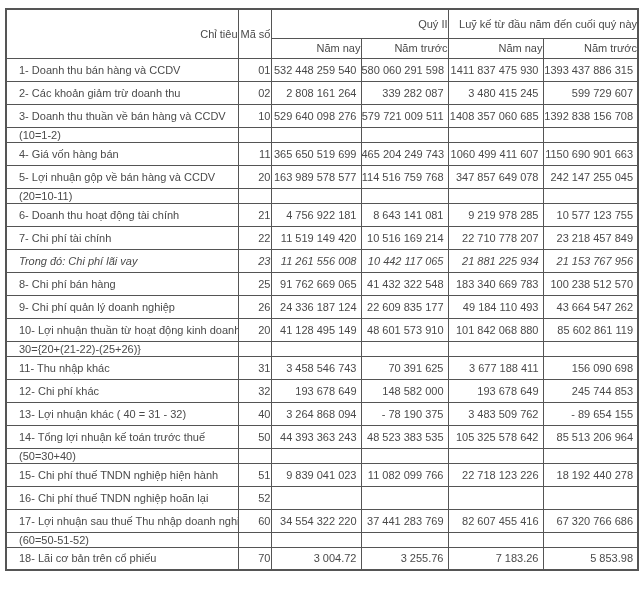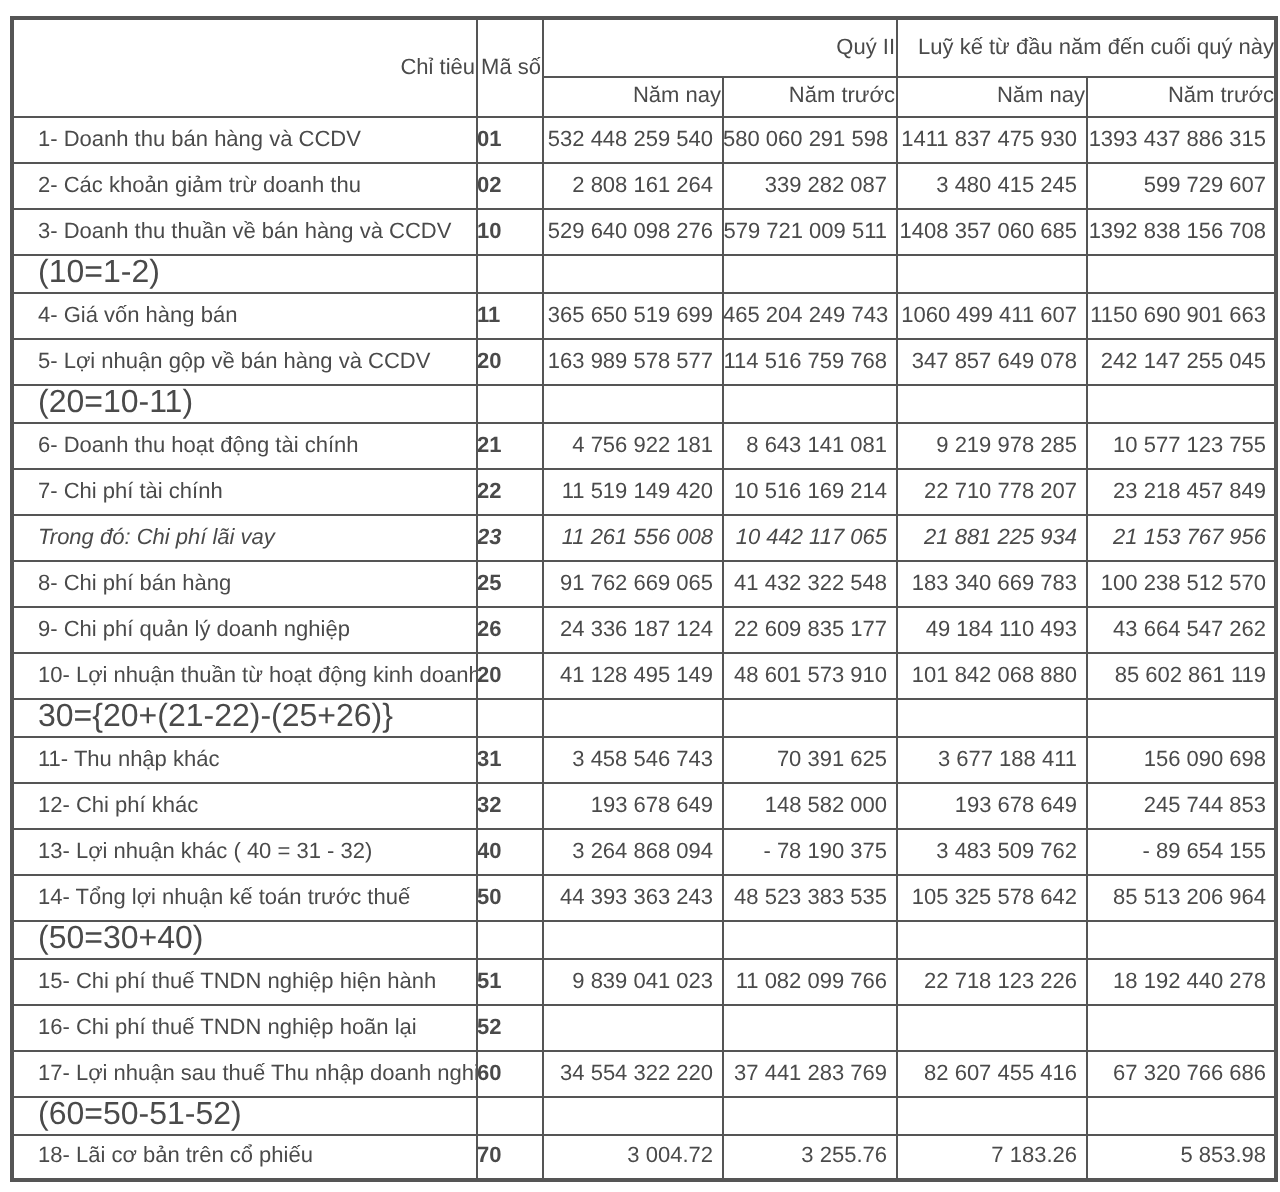--- a/index.html
+++ b/index.html
@@ -33,23 +33,23 @@
     overflow: hidden;
     white-space: nowrap;
     padding: 0;
     color: var(--text);
   }
   thead th { text-align: right; vertical-align: middle; }
   tr.hrow1 th { height: 29px; }
   tr.hrow2 th { height: 20px; margin-left: 12px; }
   tbody td { height: 23px; vertical-align: middle; }
   td.label { text-align: left; padding-left: 12px; padding-right: 2px; }
-  td.code  { text-align: left; font-weight: bold; }
+  td.code  { text-align: right; font-weight: normal; }
   td.num   { text-align: right; padding-right: 4px; }
-  tr.formula-row td { height: 15px; font-size: 16px; }
+  tr.formula-row td { height: 15px; font-size: 11px; }
   tr.italic-row td { font-style: italic; }
 </style>
 </head>
 <body>
 
 <div class="page">
   <table class="fin">
     <colgroup>
       <col style="width:232px">
       <col style="width:33px">

